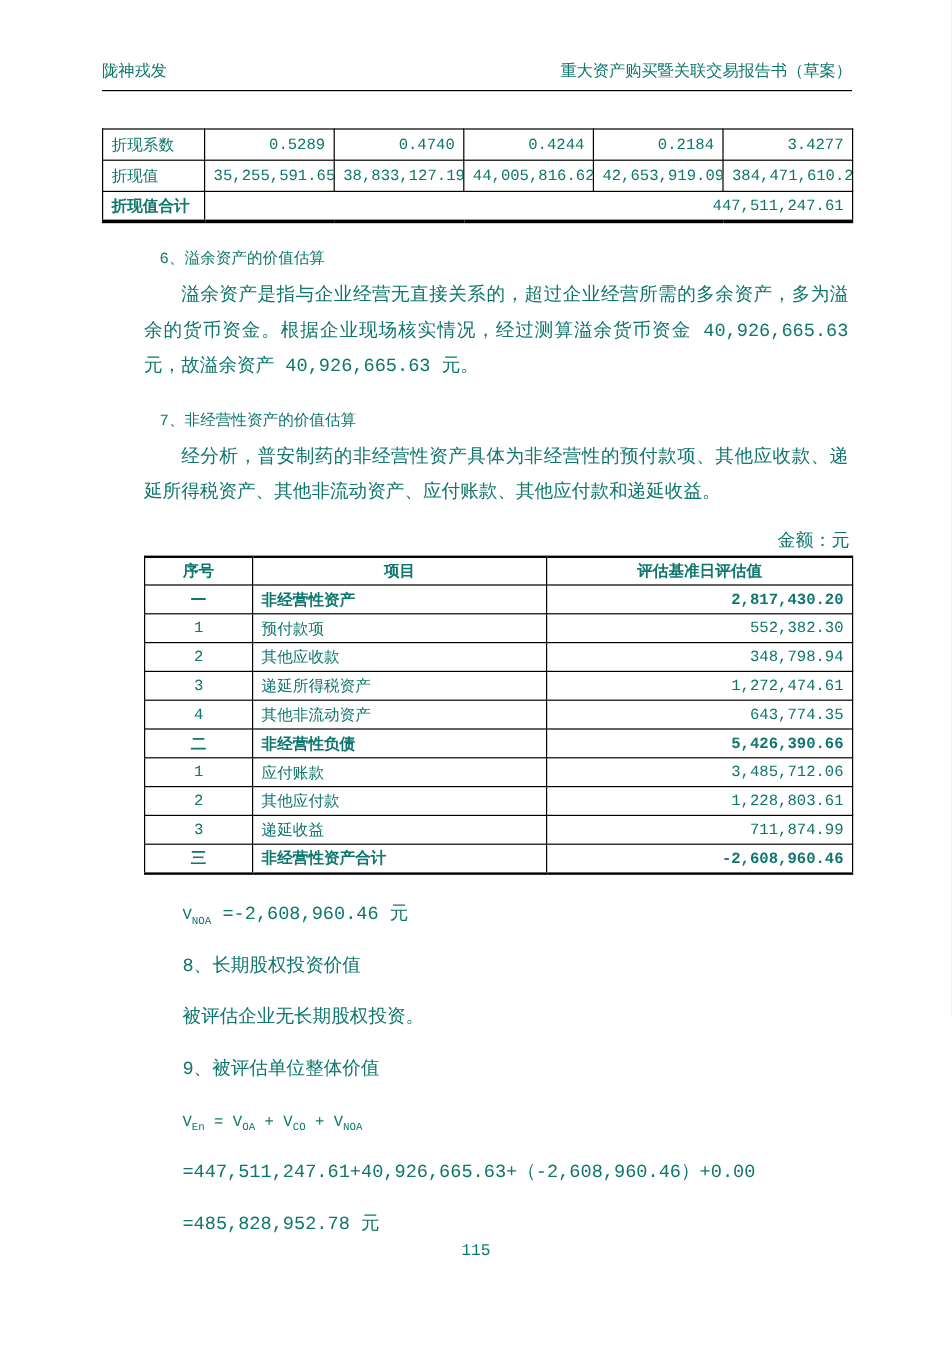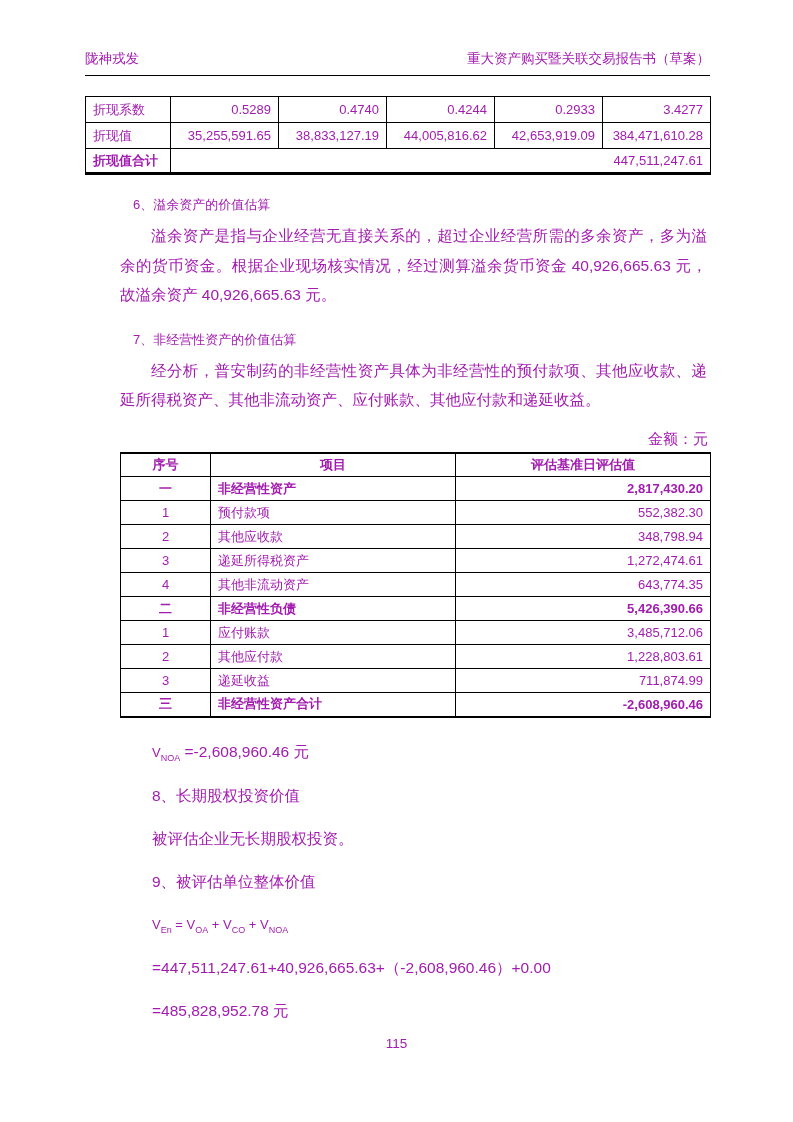--- a/index.html
+++ b/index.html
@@ -1,27 +1,27 @@
 <!DOCTYPE html>
 <html><head>
 <meta charset="utf-8">
 <style>
   * { box-sizing: border-box; }
   html, body { margin: 0; padding: 0; background: #e8e8e8; }
   .page {
     width: 793px; height: 1122px; margin: 0 auto; background: #ffffff;
-    position: relative; overflow: hidden; color: #a21caf;
-    font-family: Liberation Sans, sans-serif;
+    position: relative; overflow: hidden; color: #0f766e;
+    font-family: Liberation Mono, monospace;
   }
   .header {
     position: absolute; top: 50px; left: 85px; width: 625px;
     display: flex; justify-content: space-between; align-items: flex-end;
     font-size: 13.5px; padding-bottom: 7px; border-bottom: 1px solid #000;
   }
-  .content { position: absolute; top: 96px; left: 85px; width: 625px; }
+  .content { position: absolute; top: 107px; left: 85px; width: 625px; }
   table { border-collapse: collapse; table-layout: fixed; }
   .t1 { width: 100%; font-size: 13px; }
   .t1 td { border: 1px solid #000; height: 26px; padding: 2px 7px; overflow: hidden; }
   .t1 td.lbl { text-align: left; }
   .t1 td.num { text-align: right; }
   .t1 tr.total td { border-bottom: 3px solid #000; height: 25px; }
   .bold { font-weight: bold; margin-top: 40px; }
   .body-p {
     font-size: 15.5px; line-height: 29.5px; text-align: justify;
     margin: 6px 3px 0 35px; text-indent: 31px;
@@ -60,21 +60,21 @@
         <col style="width:108px">
           <col style="width:108px">
           <col style="width:108px">
       </colgroup>
       <tbody>
         <tr>
           <td class="lbl">折现系数</td>
           <td class="num">0.5289</td>
           <td class="num">0.4740</td>
           <td class="num">0.4244</td>
-          <td class="num">0.2933</td>
+          <td class="num">0.2184</td>
           <td class="num">3.4277</td>
         </tr>
         <tr>
           <td class="lbl">折现值</td>
           <td class="num">35,255,591.65</td>
           <td class="num">38,833,127.19</td>
           <td class="num">44,005,816.62</td>
           <td class="num">42,653,919.09</td>
           <td class="num">384,471,610.28</td>
         </tr>

